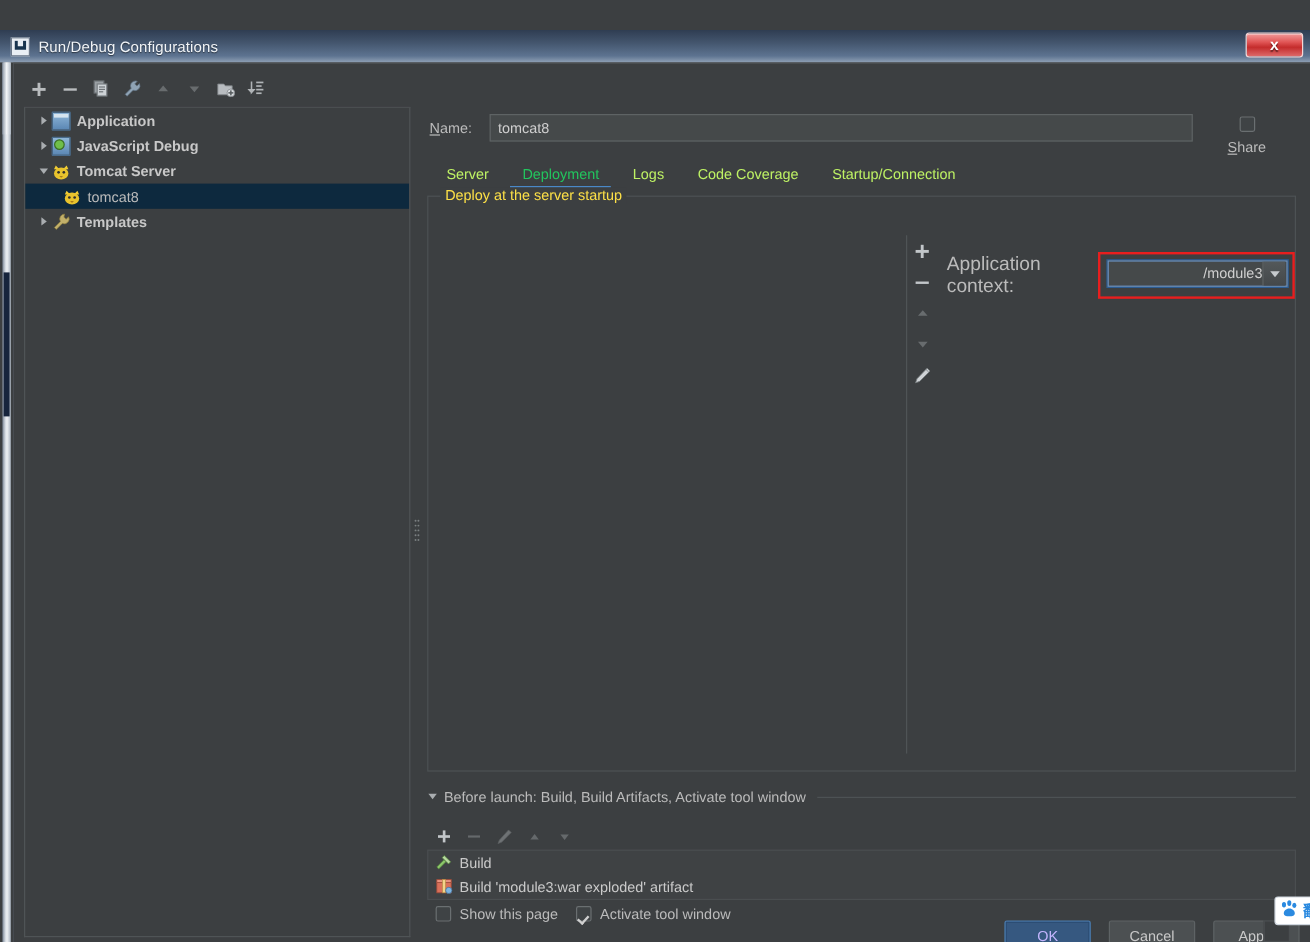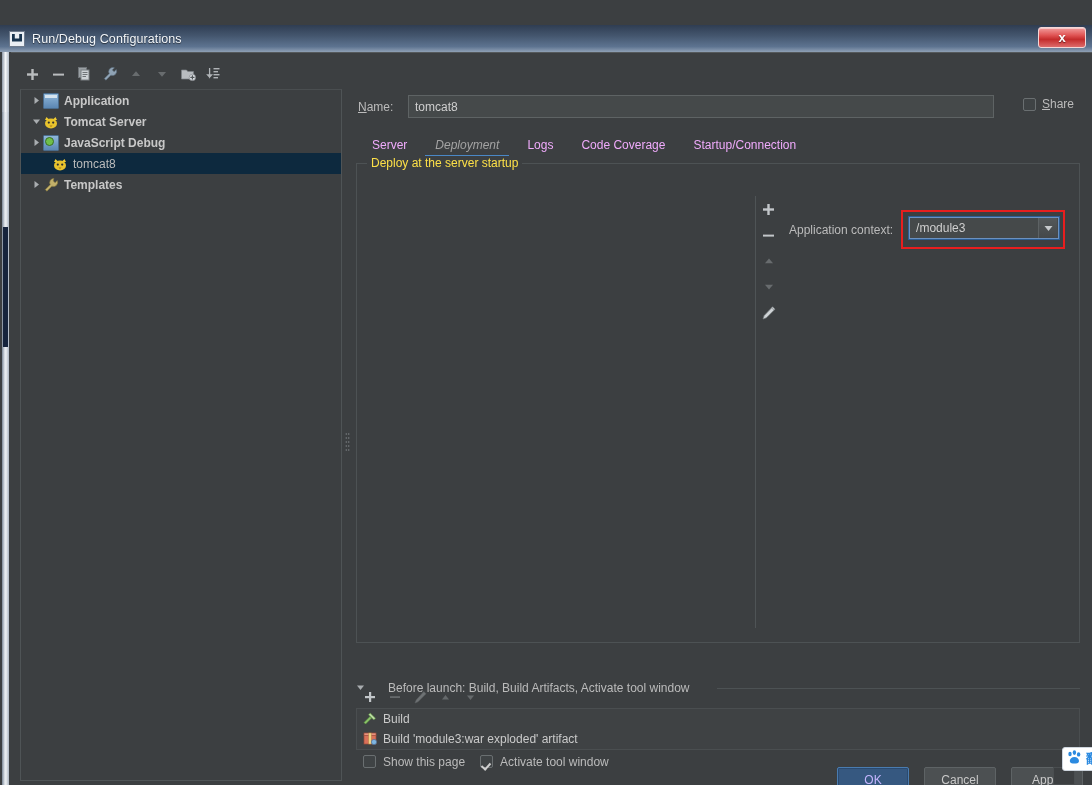--- a/index.html
+++ b/index.html
@@ -168,21 +168,21 @@
     width: 586px; height: 23px;
     background: #45494a;
     border: 1px solid #5e6364;
     color: #cfcfcf; font-size: 12px;
     padding: 0 6px;
     font-family: "Liberation Sans", sans-serif;
     outline: none;
   }
   #share-wrap {
     position: absolute; left: 1012px; top: 44px;
-    display: flex; align-items: center; gap: 6px;
+    display: flex; align-items: center; gap: 6px; flex-direction: column;
   }
   .cbox {
     width: 13px; height: 13px;
     background: #3f4345;
     border: 1px solid #6a6f71;
     border-radius: 2px;
     position: relative; flex: 0 0 auto;
     cursor: pointer;
   }
   .cbox.checked::after {
@@ -196,24 +196,24 @@
 
   
   #tabs {
     position: absolute; left: 347px; top: 80px;
     width: 722px; height: 24px;
     display: flex; align-items: flex-end; gap: 0;
   }
   .tab {
     height: 24px; padding: 0 14px;
     display: flex; align-items: center;
-    font-size: 12px; color: #f0abfc;
+    font-size: 12px; color: #bef264;
     cursor: pointer; position: relative;
   }
-  .tab.active { color: #a3a3a3; font-style: italic; }
+  .tab.active { color: #22c55e; }
   .tab.active::after {
     content: ""; position: absolute; left: 4px; right: 4px; bottom: -1px;
     height: 3px; background: #4a88c7;
   }
 
   
   #deploy-group {
     position: absolute; left: 345px; top: 110px;
     width: 724px; height: 480px;
     border: 1px solid #4d5254;
@@ -255,49 +255,49 @@
     display: flex; align-items: center; justify-content: center;
     cursor: pointer;
   }
   .side-btn.disabled { opacity: .45; cursor: default; }
 
   
   #ctx-row {
     position: absolute; left: 432px; top: 46px;
     display: flex; align-items: center;
   }
-  #ctx-label { font-size: 12px; color: #bbbbbb; margin-right: 8px; }
+  #ctx-label { font-size: 16px; color: #bbbbbb; margin-right: 8px; }
   #ctx-redbox {
     border: 2px solid #e81e1e;
     padding: 5px 4px 8px 6px;
     background: transparent;
   }
   #ctx-combo {
     width: 150px; height: 22px;
     background: #45494a;
     border: 1px solid #6b91c0;
     box-shadow: 0 0 0 1px #2c5d94;
     display: flex; align-items: center;
     cursor: pointer;
   }
   #ctx-value {
     flex: 1; font-size: 12px; color: #cfcfcf; padding-left: 6px;
-    white-space: nowrap; overflow: hidden;
+    white-space: nowrap; overflow: hidden; text-align: right;
   }
   #ctx-arrow {
     width: 19px; height: 20px; margin-right: 1px;
     background: linear-gradient(180deg,#53585a,#44484a);
     border-left: 1px solid #5d6264;
     display: flex; align-items: center; justify-content: center;
   }
 
   
   #bl-header {
-    position: absolute; left: 345px; top: 628px;
-    display: flex; align-items: center; gap: 23px;
+    position: absolute; left: 345px; top: 604px;
+    display: flex; align-items: center; gap: 5px;
     width: 724px;
   }
   #bl-title { font-size: 12px; color: #bbbbbb; white-space: nowrap; }
   #bl-line {
     flex: 1; height: 1px; background: #4d5254; margin-left: 4px;
   }
   #bl-toolbar {
     position: absolute; left: 348px; top: 634px;
     display: flex; align-items: center; gap: 3px;
   }
@@ -471,43 +471,43 @@
               <path d="M2.5 1 7 4.5 2.5 8z" fill="#a9adb0"></path>
             </svg>
         </span>
         <span class="tree-icon ic-app"></span>
         <span class="tree-label">Application</span>
       </div>
 
       <div class="tree-row bold">
         <span class="twisty">
           <svg width="9" height="9" viewBox="0 0 9 9">
+              <path d="M2.5 1 7 4.5 2.5 8z" fill="#a9adb0"></path>
+            </svg>
+        </span>
+        <span class="tree-icon ic-app ic-js"></span>
+        <span class="tree-label">JavaScript Debug</span>
+      </div>
+
+      <div class="tree-row bold">
+        <span class="twisty">
+          <svg width="9" height="9" viewBox="0 0 9 9">
               <path d="M1 2.5 4.5 7 8 2.5z" fill="#a9adb0"></path>
             </svg>
         </span>
         <span class="tree-icon">
           <svg width="16" height="16" viewBox="0 0 16 16">
             <path d="M2 6 3.5 3l2.2 2.2h4.6L12.5 3 14 6z" fill="#f0cc33"></path>
             <ellipse cx="8" cy="9.5" rx="6" ry="5" fill="#e8c32d"></ellipse>
             <circle cx="5.8" cy="8.6" r="1.1" fill="#2e2e2e"></circle>
             <circle cx="10.2" cy="8.6" r="1.1" fill="#2e2e2e"></circle>
             <path d="M6.4 11.6h3.2l-1.6 1.5z" fill="#a8791a"></path>
           </svg>
         </span>
         <span class="tree-label">Tomcat Server</span>
-      </div>
-
-      <div class="tree-row bold">
-        <span class="twisty">
-          <svg width="9" height="9" viewBox="0 0 9 9">
-              <path d="M2.5 1 7 4.5 2.5 8z" fill="#a9adb0"></path>
-            </svg>
-        </span>
-        <span class="tree-icon ic-app ic-js"></span>
-        <span class="tree-label">JavaScript Debug</span>
       </div>
 
       <div class="tree-row child selected">
         <span class="tree-icon">
           <svg width="16" height="16" viewBox="0 0 16 16">
             <path d="M2 6 3.5 3l2.2 2.2h4.6L12.5 3 14 6z" fill="#f0cc33"></path>
             <ellipse cx="8" cy="9.5" rx="6" ry="5" fill="#e8c32d"></ellipse>
             <circle cx="5.8" cy="8.6" r="1.1" fill="#2e2e2e"></circle>
             <circle cx="10.2" cy="8.6" r="1.1" fill="#2e2e2e"></circle>
             <path d="M6.4 11.6h3.2l-1.6 1.5z" fill="#a8791a"></path>

